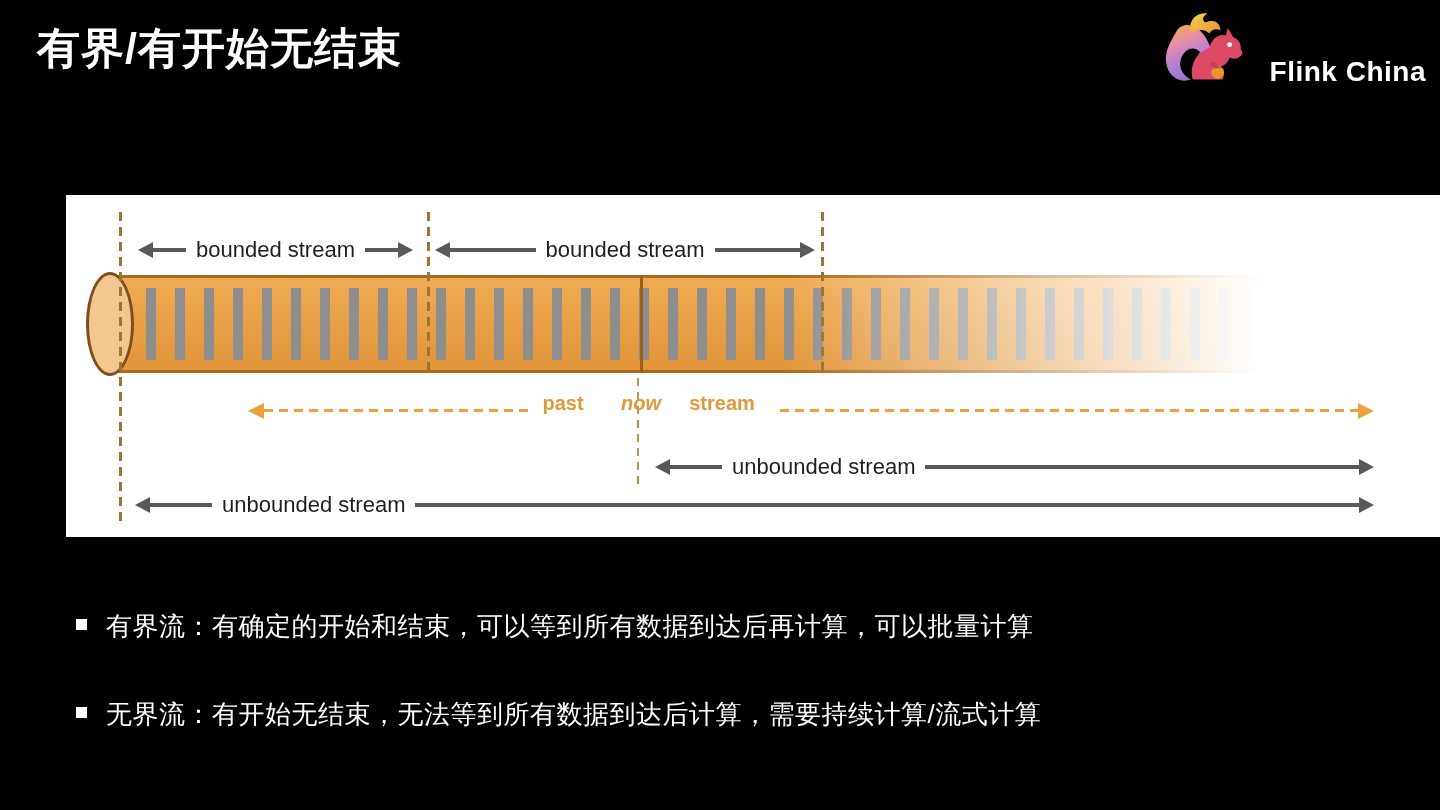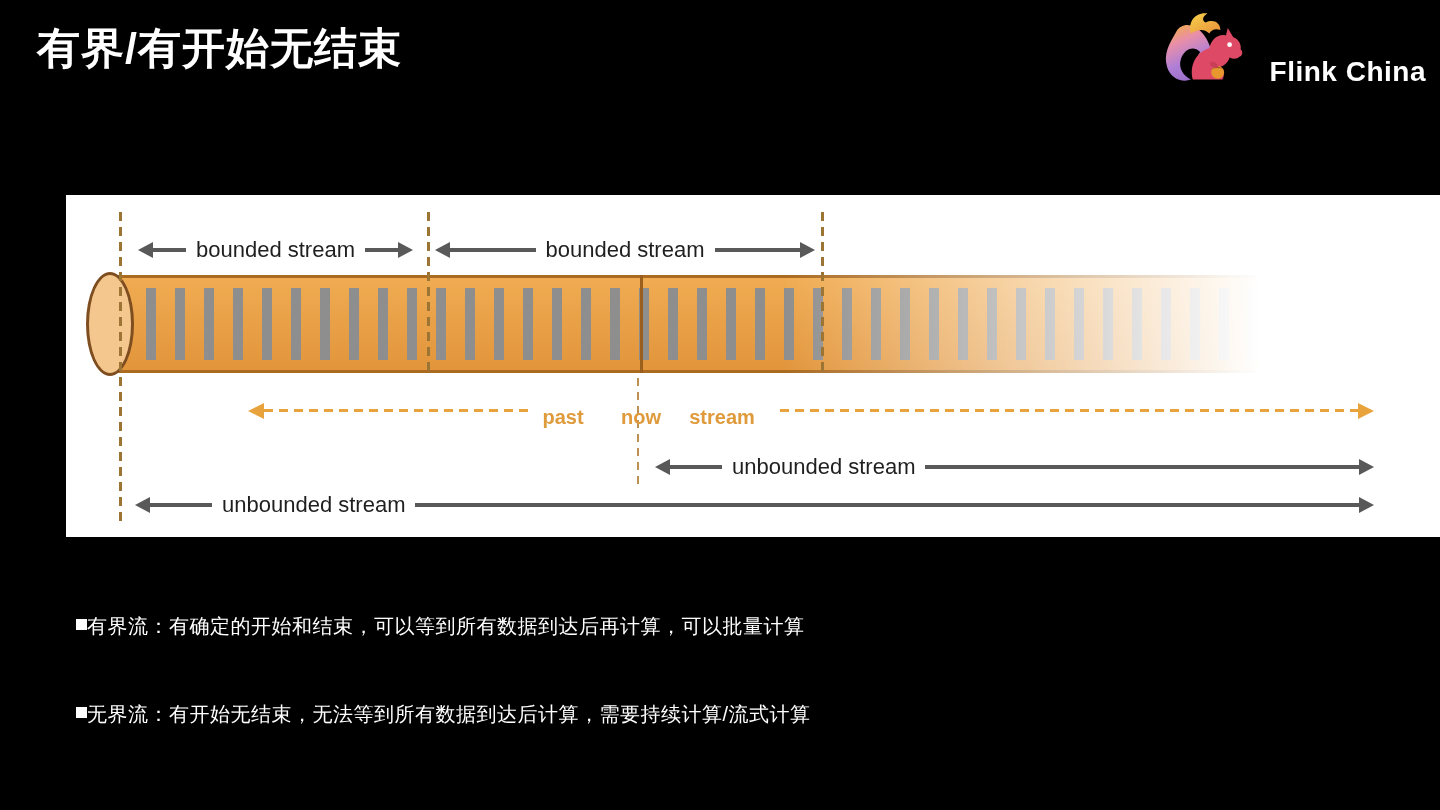--- a/index.html
+++ b/index.html
@@ -85,23 +85,23 @@
   .unbounded-right .g-line.fixed { flex:0 0 52px; }
   .unbounded-bottom { left:69px;  top:296px; width:1239px; }
   .unbounded-bottom .g-line.fixed { flex:0 0 62px; }
 
   
   .orange-label {
     color:#DF9A3B; font-size:20px; font-weight:700; white-space:pre-line;
     line-height:28px; z-index:5;
   }
   .start-label { left:66px; top:202px; }
-  .tl-word { transform:translateX(-50%); top:208px; white-space:nowrap; }
+  .tl-word { transform:translateX(-50%); top:194px; white-space:nowrap; }
   .word-past   { left:497px; }
-  .word-now    { left:575px; }
+  .word-now    { left:575px;font-style:italic; }
   .word-future { left:656px; }
 
   .o-dash {
     height:3px; top:214px;
     background:repeating-linear-gradient(to right,#E8A33D 0 9px,rgba(0,0,0,0) 9px 15px);
     z-index:4;
   }
   .o-dash-left  { left:198px; width:264px; }
   .o-dash-right { left:714px; width:580px; }
   .o-tri { width:0; height:0; top:208px; z-index:4; }
@@ -111,21 +111,21 @@
   
   .bullet-row {
     left:76px; display:flex; align-items:flex-start; color:#fff;
   }
   .bullet-1 { top:607px; }
   .bullet-2 { top:695px; }
   .bullet-sq {
     width:11px; height:11px; background:#fff; margin-top:12px; flex:0 0 auto;
   }
   .bullet-text {
-    font-size:20px; letter-spacing:0.5px; line-height:38px;
+    font-size:26px; margin-left:19px; letter-spacing:0.5px; line-height:38px;
   }
 </style>
 </head>
 <body>
 
 <div class="abs slide-title">有界/有开始无结束</div>
 
 <div class="abs logo-wrap">
   <span>
     <svg width="92" height="92" viewBox="0 0 100 100">

